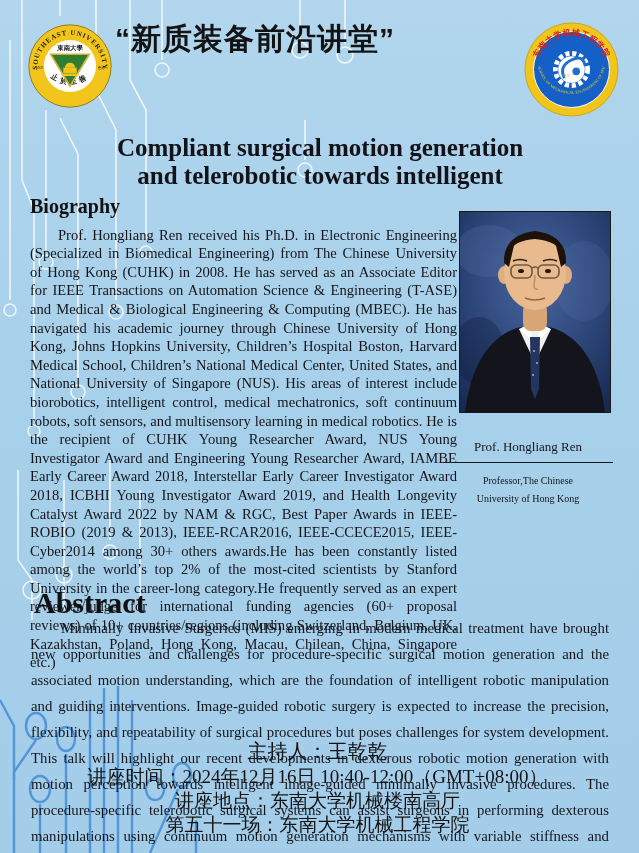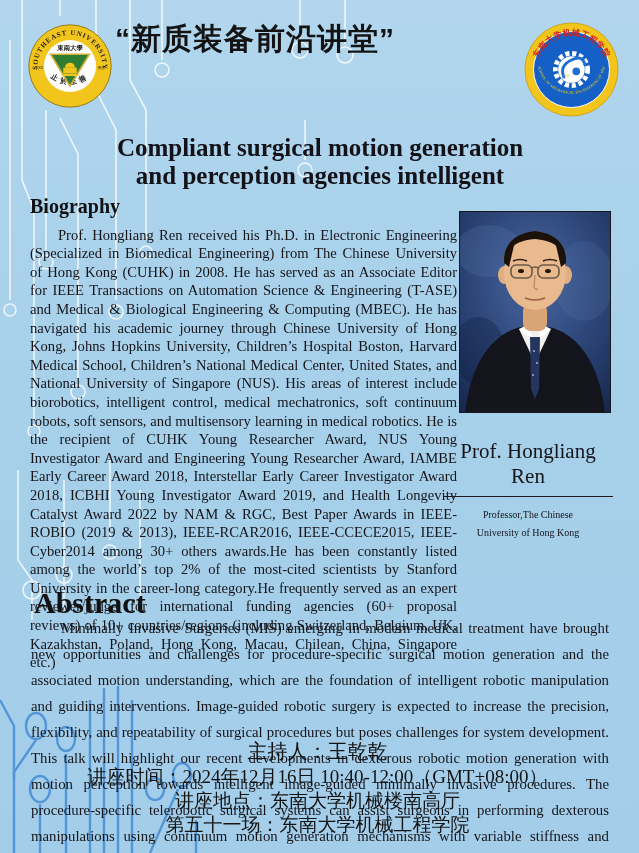--- a/index.html
+++ b/index.html
@@ -32,21 +32,21 @@
     position:absolute;left:30px;top:178px;
     font-weight:bold;font-size:20px;color:#111;
   }
   .bio-text{
     position:absolute;left:30px;top:211px;width:427px;
     font-size:14.6px;line-height:18.6px;text-align:justify;
     text-indent:28px;color:#15151a;
   }
   .speaker-card{position:absolute;left:443px;top:211px;width:170px;}
   .photo-svg{display:block;margin-left:16px;width:152px;height:202px;}
-  .speaker-name{margin-top:26px;text-align:center;font-size:21px;color:#15151a;}
+  .speaker-name{margin-top:26px;text-align:center;font-size:13px;color:#15151a;}
   .caption-rule{border:none;border-top:1.6px solid #1a1a1a;margin:7px 0 9px 0;width:100%;}
   .speaker-affil{text-align:center;font-size:10px;line-height:18px;color:#15151a;}
   .abstract-heading{
     position:absolute;left:34px;top:561px;
     font-weight:bold;font-size:30px;color:#111;
   }
   .abstract-text{
     position:absolute;left:31px;top:600px;width:578px;
     font-size:14.8px;line-height:26px;text-align:justify;
     text-indent:30px;color:#15151a;
@@ -157,21 +157,21 @@
       <circle cx="55" cy="52" r="4" fill="#1d6fd1"></circle>
       <text x="41" y="58" font-size="3.4" fill="#e8b400">1916</text>
     </g>
   </svg>
 
   <div class="cn-title">
     <div>“新质装备前沿讲堂”</div>
   </div>
   <div class="en-title">
     <div>Compliant surgical motion generation</div>
-    <div>and perception agencies intelligent</div>
+    <div>and telerobotic towards intelligent</div>
   </div>
 
   <h2 class="bio-heading">Biography</h2>
   <p class="bio-text">Prof. Hongliang Ren received his Ph.D. in Electronic Engineering (Specialized in Biomedical Engineering) from The Chinese University of Hong Kong (CUHK) in 2008. He has served as an Associate Editor for IEEE Transactions on Automation Science &amp; Engineering (T-ASE) and Medical &amp; Biological Engineering &amp; Computing (MBEC). He has navigated his academic journey through Chinese University of Hong Kong, Johns Hopkins University, Children’s Hospital Boston, Harvard Medical School, Children’s National Medical Center, United States, and National University of Singapore (NUS). His areas of interest include biorobotics, intelligent control, medical mechatronics, soft continuum robots, soft sensors, and multisensory learning in medical robotics. He is the recipient of CUHK Young Researcher Award, NUS Young Investigator Award and Engineering Young Researcher Award, IAMBE Early Career Award 2018, Interstellar Early Career Investigator Award 2018, ICBHI Young Investigator Award 2019, and Health Longevity Catalyst Award 2022 by NAM &amp; RGC, Best Paper Awards in IEEE-ROBIO (2019 &amp; 2013), IEEE-RCAR2016, IEEE-CCECE2015, IEEE-Cyber2014 among 30+ others awards.He has been constantly listed among the world’s top 2% of the most-cited scientists by Stanford University in the career-long category.He frequently served as an expert reviewer/judge for international funding agencies (60+ proposal reviews) of 10+ countries/regions (including Switzerland, Belgium, UK, Kazakhstan, Poland, Hong Kong, Macau, Chilean, China, Singapore etc.)</p>
 
   <figure class="speaker-card" style="margin:0;">
     <svg class="photo-svg" viewBox="0 0 152 202" xmlns="http://www.w3.org/2000/svg">
       <defs>
         <radialGradient id="photo-bg" cx="50%" cy="35%" r="80%">
           <stop offset="0%" stop-color="#48679f"></stop>

